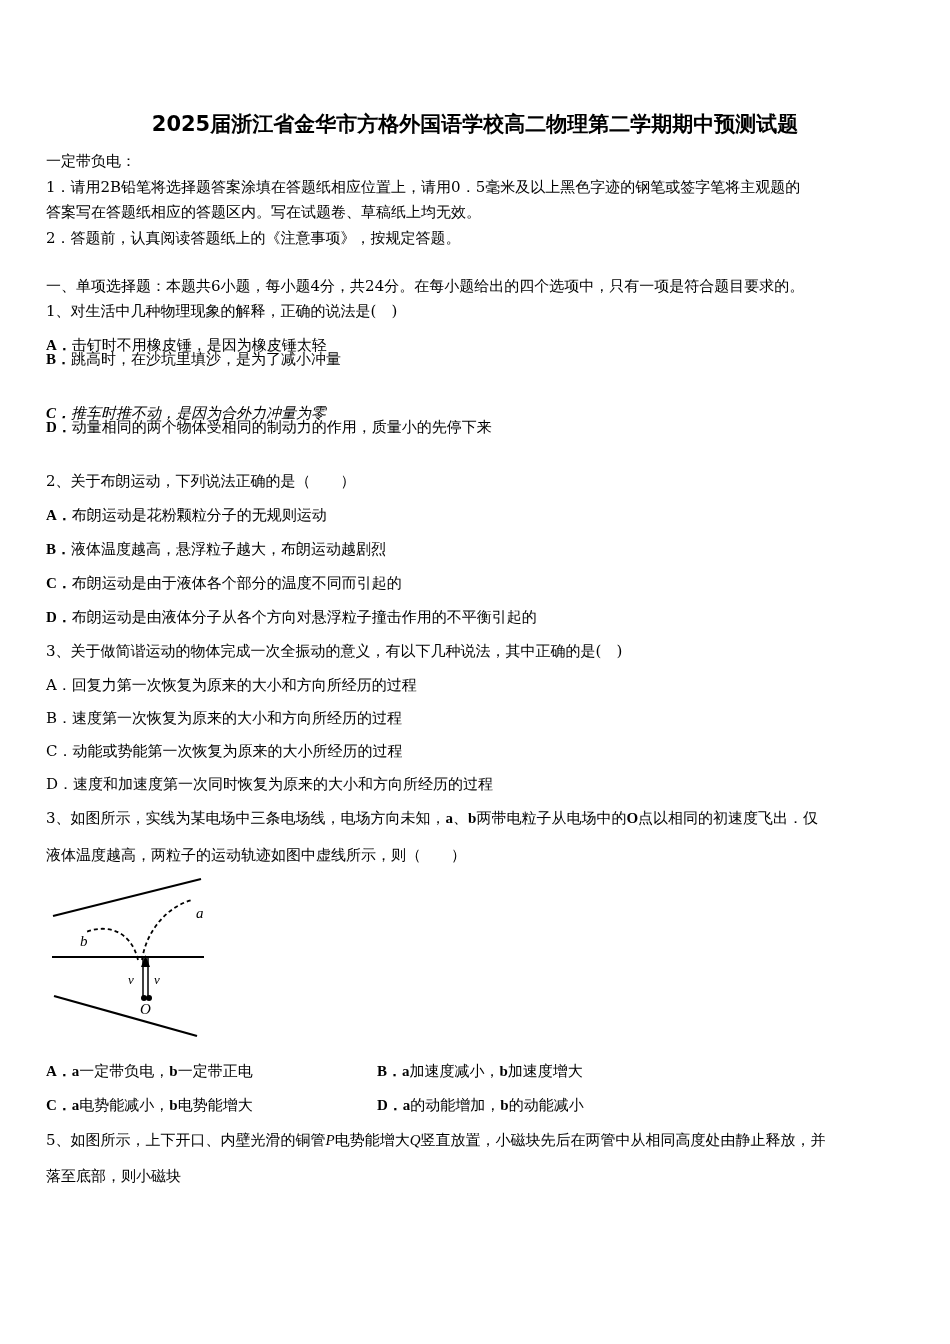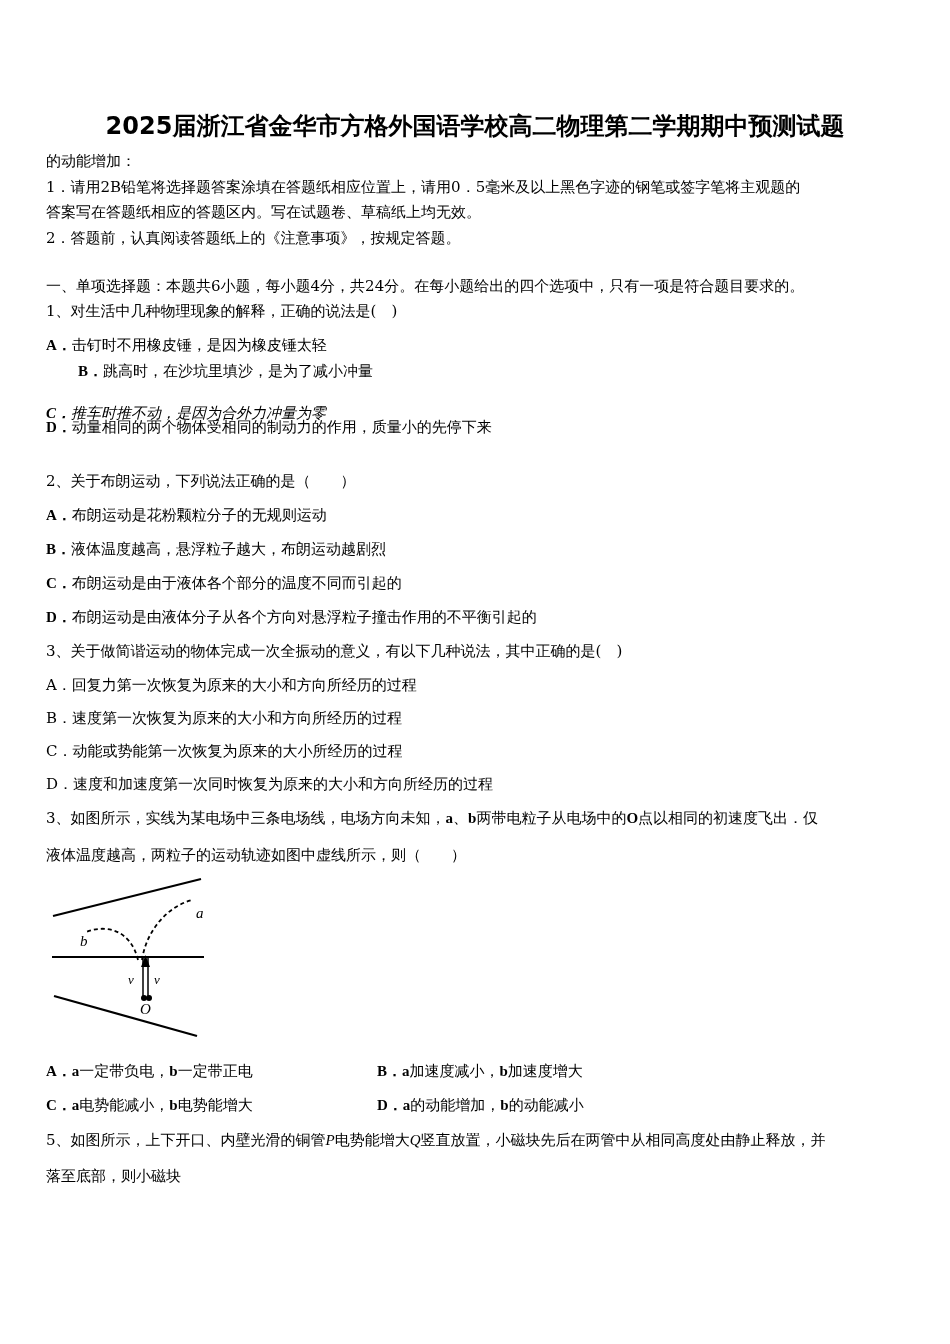--- a/index.html
+++ b/index.html
@@ -1,40 +1,40 @@
 <!DOCTYPE html>
 <html><head>
 <meta charset="utf-8">
 <style>
   html, body { margin: 0; padding: 0; background: #ffffff; }
   body { width: 950px; height: 1344px; position: relative; overflow: hidden;
          font-family: "DejaVu Serif", "Liberation Serif", serif; color: #000; }
   .title { position: absolute; left: 0; width: 950px; top: 110px; text-align: center;
-           font-family: "DejaVu Sans", "Liberation Sans", sans-serif; font-weight: bold; font-size: 24px; letter-spacing: 0px; }
+           font-family: "DejaVu Sans", "Liberation Sans", sans-serif; font-weight: bold; font-size: 21px; letter-spacing: 0px; }
   .line { position: absolute; left: 46px; font-size: 15px; line-height: 20px; white-space: nowrap; }
   .opt-label { font-weight: bold; font-family: "Liberation Serif", serif; }
   .it { font-style: italic; font-family: "Liberation Serif", serif; }
   .b { font-weight: bold; font-family: "Liberation Serif", serif; }
   .figure { position: absolute; left: 46px; top: 872px; width: 170px; height: 170px; }
 </style>
 </head>
 <body>
 
 <div class="title">2025届浙江省金华市方格外国语学校高二物理第二学期期中预测试题</div>
 
-<div class="line" style="top:151px;">的动能增加：</div>
+<div class="line" style="top:151px;">一定带负电：</div>
 <div class="line" style="top:177px;">1．请用2B铅笔将选择题答案涂填在答题纸相应位置上，请用0．5毫米及以上黑色字迹的钢笔或签字笔将主观题的</div>
 <div class="line" style="top:202px;font-family:Liberation Serif, serif;">答案写在答题纸相应的答题区内。写在试题卷、草稿纸上均无效。</div>
 <div class="line" style="top:228px;">2．答题前，认真阅读答题纸上的《注意事项》，按规定答题。</div>
 
 <div class="line" style="top:276px;">一、单项选择题：本题共6小题，每小题4分，共24分。在每小题给出的四个选项中，只有一项是符合题目要求的。</div>
 
 <div class="line" style="top:301px;">1、对生活中几种物理现象的解释，正确的说法是(　)</div>
 <div class="line" style="top:335px;"><span class="opt-label">A．</span><span>击钉时不用橡皮锤，是因为橡皮锤太轻</span></div>
-<div class="line" style="top:361px;margin-left:32px;"><span class="opt-label">B．</span><span>跳高时，在沙坑里填沙，是为了减小冲量</span></div>
+<div class="line" style="top:349px;"><span class="opt-label">B．</span><span>跳高时，在沙坑里填沙，是为了减小冲量</span></div>
 <div class="line" style="top:403px;font-style:italic;"><span class="opt-label">C．</span><span>推车时推不动，是因为合外力冲量为零</span></div>
 <div class="line" style="top:417px;"><span class="opt-label">D．</span><span>动量相同的两个物体受相同的制动力的作用，质量小的先停下来</span></div>
 
 <div class="line" style="top:471px;">2、关于布朗运动，下列说法正确的是（　　）</div>
 <div class="line" style="top:505px;"><span class="opt-label">A．</span><span>布朗运动是花粉颗粒分子的无规则运动</span></div>
 <div class="line" style="top:539px;"><span class="opt-label">B．</span><span>液体温度越高，悬浮粒子越大，布朗运动越剧烈</span></div>
 <div class="line" style="top:573px;"><span class="opt-label">C．</span><span>布朗运动是由于液体各个部分的温度不同而引起的</span></div>
 <div class="line" style="top:607px;"><span class="opt-label">D．</span><span>布朗运动是由液体分子从各个方向对悬浮粒子撞击作用的不平衡引起的</span></div>
 
 <div class="line" style="top:641px;">3、关于做简谐运动的物体完成一次全振动的意义，有以下几种说法，其中正确的是(　)</div>

